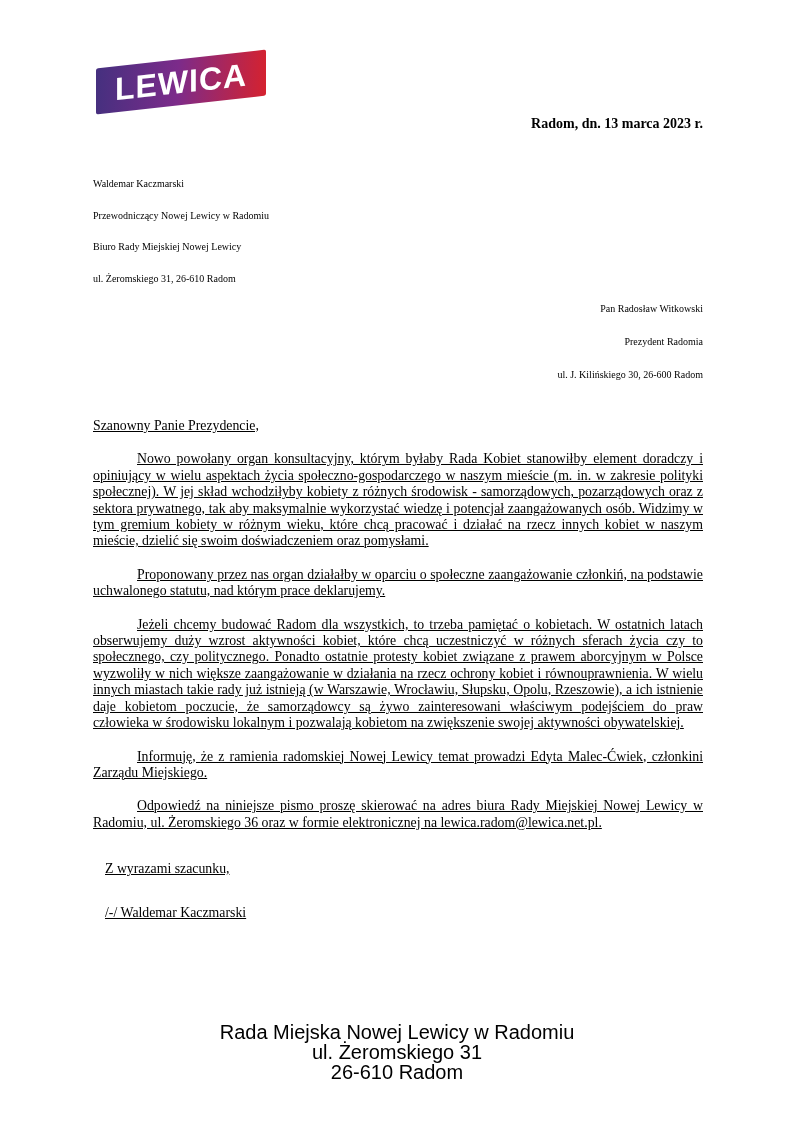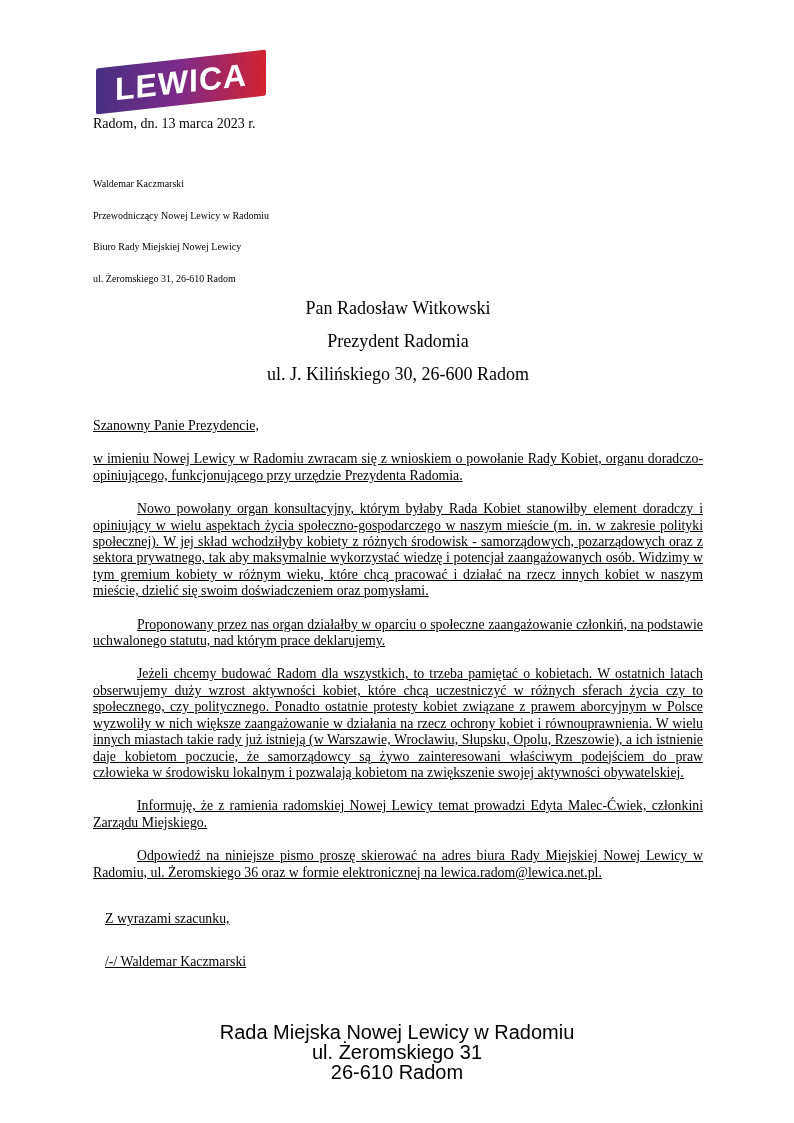--- a/index.html
+++ b/index.html
@@ -22,27 +22,27 @@
   .logo-text{
     font-family:"Liberation Sans", sans-serif;
     font-weight:800;
     font-size:32px;
     letter-spacing:1px;
     color:#ffffff;
   }
   
   .date{
     position:absolute;left:93px;right:91px;top:116px;
-    text-align:left;font-size:14px;
+    text-align:right;font-size:14px;font-weight:bold;
   }
   
   .sender{position:absolute;left:93px;top:168px;font-size:10px;line-height:31.5px;}
   .sender p{margin:0;}
   
-  .recipient{position:absolute;left:93px;right:91px;top:292px;text-align:center;font-size:18px;line-height:33px;}
+  .recipient{position:absolute;left:93px;right:91px;top:292px;text-align:right;font-size:10px;line-height:33px;}
   .recipient p{margin:0;}
   
   .letter-body{
     position:absolute;left:93px;right:91px;top:418px;
     font-size:13.8px;line-height:16.4px;
   }
   .letter-body p{margin:0 0 17px 0;text-align:justify;text-decoration:underline;}
   .letter-body p.salutation{text-align:left;margin-bottom:17px;}
   .letter-body p.indent{text-indent:44px;}
   
@@ -78,21 +78,20 @@
   </div>
 
   <div class="recipient">
     <p>Pan Radosław Witkowski</p>
     <p>Prezydent Radomia</p>
     <p>ul. J. Kilińskiego 30, 26-600 Radom</p>
   </div>
 
   <div class="letter-body">
     <p class="salutation">Szanowny Panie Prezydencie,</p>
-    <p>w imieniu Nowej Lewicy w Radomiu zwracam się z wnioskiem o powołanie Rady Kobiet, organu doradczo-opiniującego, funkcjonującego przy urzędzie Prezydenta Radomia.</p>
     <p class="indent">Nowo powołany organ konsultacyjny, którym byłaby Rada Kobiet stanowiłby element doradczy i opiniujący w wielu aspektach życia społeczno-gospodarczego w naszym mieście (m. in. w zakresie polityki społecznej). W jej skład wchodziłyby kobiety z różnych środowisk - samorządowych, pozarządowych oraz z sektora prywatnego, tak aby maksymalnie wykorzystać wiedzę i potencjał zaangażowanych osób. Widzimy w tym gremium kobiety w różnym wieku, które chcą pracować i działać na rzecz innych kobiet w naszym mieście, dzielić się swoim doświadczeniem oraz pomysłami.</p>
     <p class="indent">Proponowany przez nas organ działałby w oparciu o społeczne zaangażowanie członkiń, na podstawie uchwalonego statutu, nad którym prace deklarujemy.</p>
     <p class="indent">Jeżeli chcemy budować Radom dla wszystkich, to trzeba pamiętać o kobietach. W ostatnich latach obserwujemy duży wzrost aktywności kobiet, które chcą uczestniczyć w różnych sferach życia czy to społecznego, czy politycznego. Ponadto ostatnie protesty kobiet związane z prawem aborcyjnym w Polsce wyzwoliły w nich większe zaangażowanie w działania na rzecz ochrony kobiet i równouprawnienia.  W wielu innych miastach takie rady już istnieją (w Warszawie, Wrocławiu, Słupsku, Opolu, Rzeszowie), a ich istnienie daje kobietom poczucie, że samorządowcy są żywo zainteresowani właściwym podejściem do praw człowieka w środowisku lokalnym i pozwalają kobietom na zwiększenie swojej aktywności obywatelskiej.</p>
     <p class="indent">Informuję, że z ramienia radomskiej Nowej Lewicy temat prowadzi Edyta Malec-Ćwiek, członkini Zarządu Miejskiego.</p>
     <p class="indent">Odpowiedź na niniejsze pismo proszę skierować na adres biura Rady Miejskiej Nowej Lewicy w Radomiu, ul. Żeromskiego 36 oraz w formie elektronicznej na lewica.radom@lewica.net.pl.</p>
 
     <div class="closing">
       <p>Z wyrazami szacunku,</p>
       <p>/-/ Waldemar Kaczmarski</p>
     </div>

